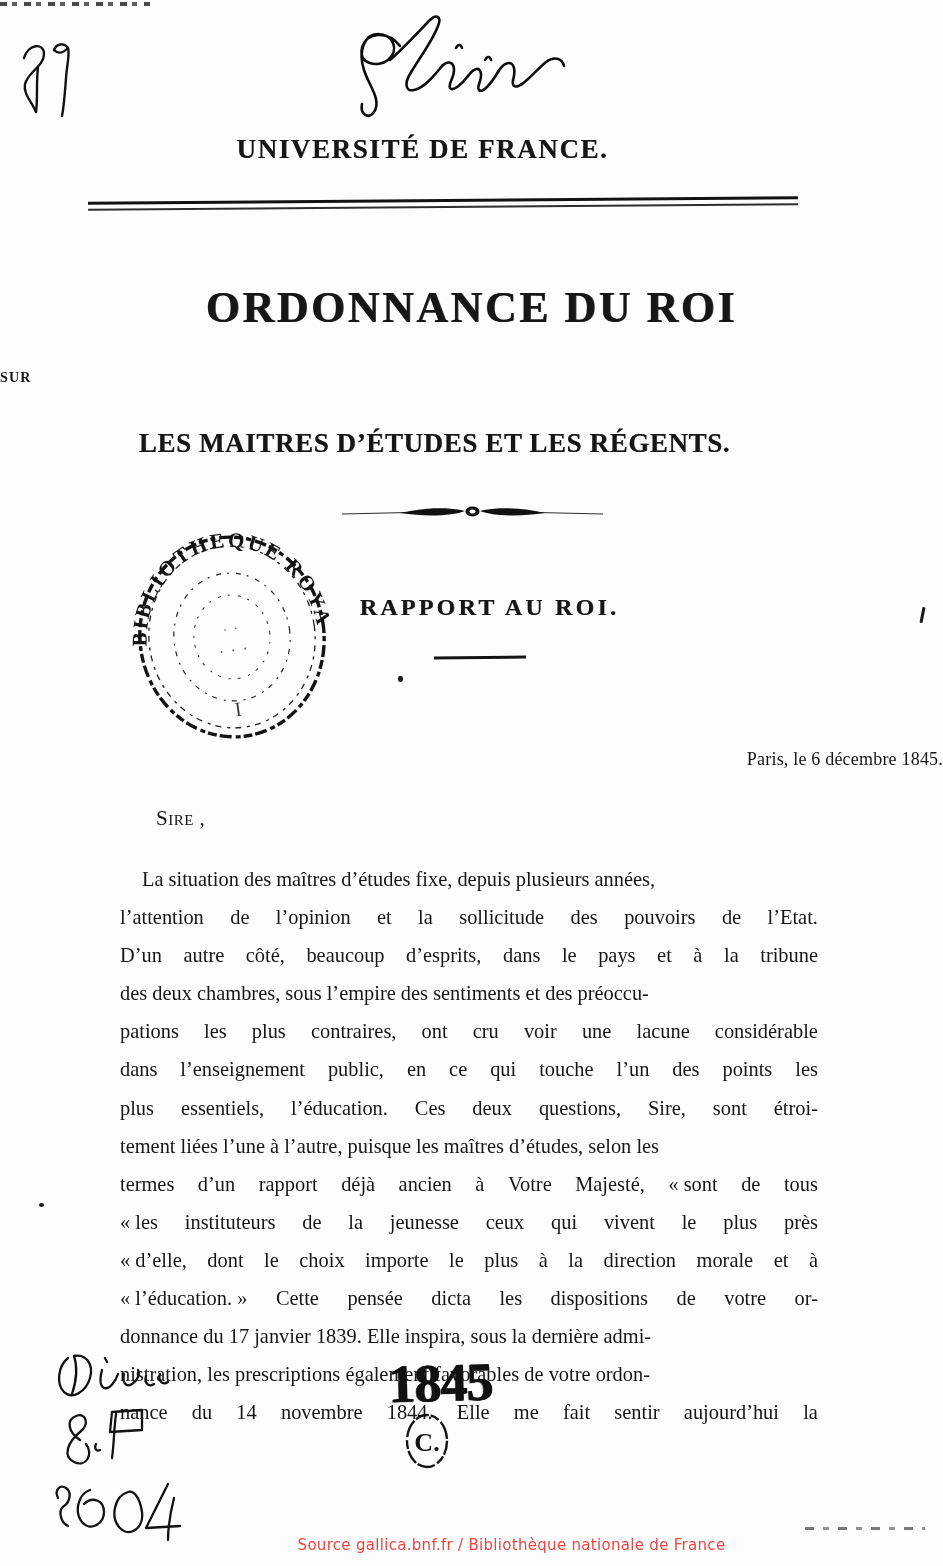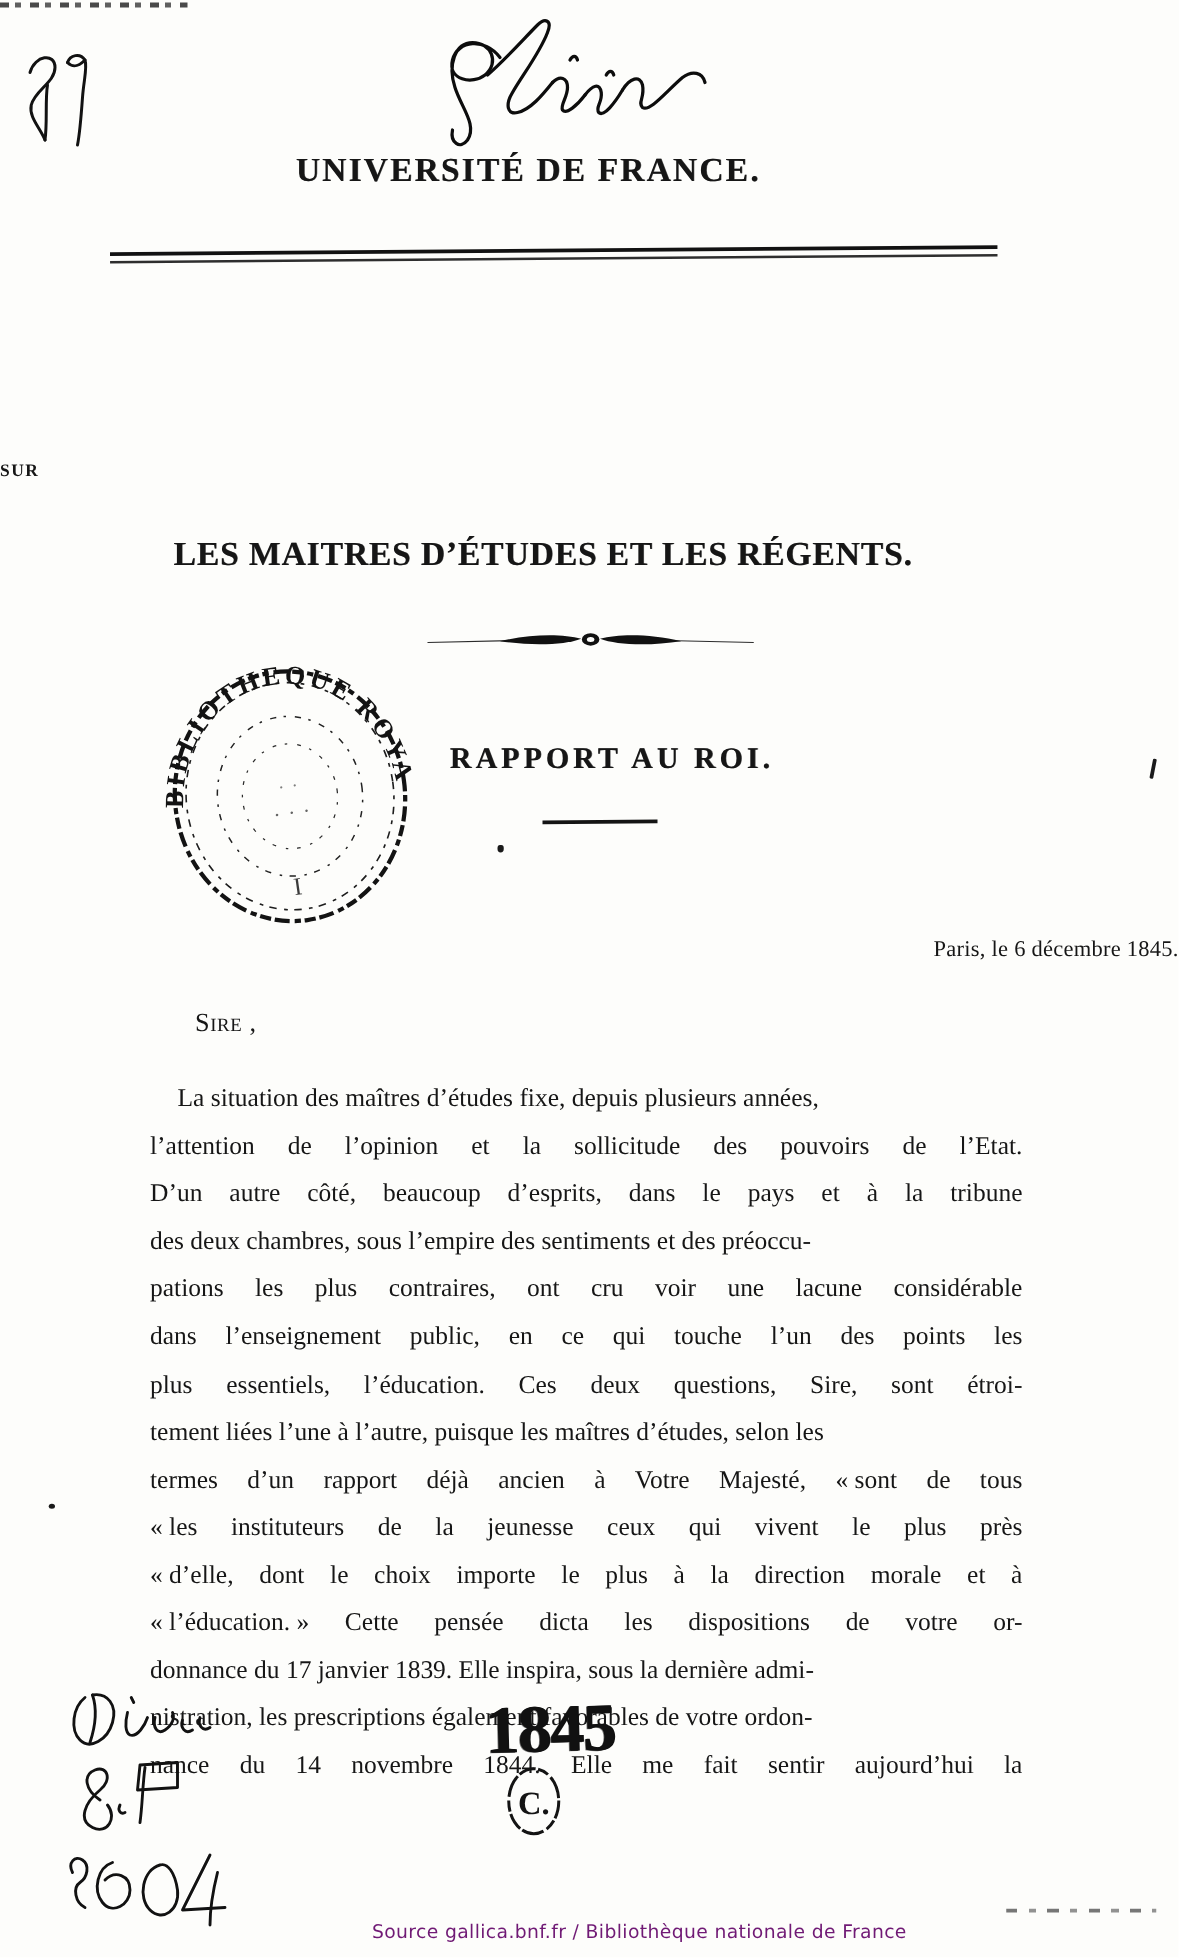--- a/index.html
+++ b/index.html
@@ -80,21 +80,21 @@
     left: 338px;
     top: 8px;
     width: 250px;
     height: 112px;
   }
 
   
   .univ-title {
     position: absolute;
     left: 0;
-    top: 121px;
+    top: 134px;
     width: 845px;
     text-align: center;
     font-size: 27px;
     letter-spacing: 1.6px;
     font-weight: 700;
     font-family: "Liberation Serif", "DejaVu Serif", serif;
     text-shadow: 0.4px 0 0 rgba(0,0,0,.55);
   }
 
   .rule-double {
@@ -275,21 +275,21 @@
   .footer {
     position: absolute;
     left: 0;
     top: 1536px;
     width: 943px;
     text-align: center;
     padding-left: 80px;
     box-sizing: border-box;
     font-family: "DejaVu Sans", "Liberation Sans", sans-serif;
     font-size: 15px;
-    color: #701a75;
+    color: #ef4444;
     letter-spacing: .3px;
   }
 </style>
 </head>
 <body>
 
 <div id="page">
 
   <div class="scan-edge-top"></div>
   <div class="scan-edge-bottomright"></div>
@@ -325,20 +325,21 @@
     </svg>
   </div>
 
   <div class="univ-title">UNIVERSITÉ DE FRANCE.</div>
 
   <div class="rule-double">
     <div class="thick"></div>
     <div class="thin"></div>
   </div>
 
+  <div class="main-title">ORDONNANCE DU ROI</div>
 
   <div class="sur-label">SUR</div>
 
   <div class="subtitle">LES MAITRES D’ÉTUDES ET LES RÉGENTS.</div>
 
   <div class="ornament">
     <svg viewBox="0 0 265 24" width="265" height="24" aria-hidden="true">
       <path d="M2 14 L90 12" stroke="#2b2b2b" stroke-width="1" fill="none"></path>
       <path d="M175 12 L263 14" stroke="#2b2b2b" stroke-width="1" fill="none"></path>
       <path d="M60 13 C85 7, 110 7, 125 11 C112 16, 86 17, 60 13 Z" fill="#111"></path>

